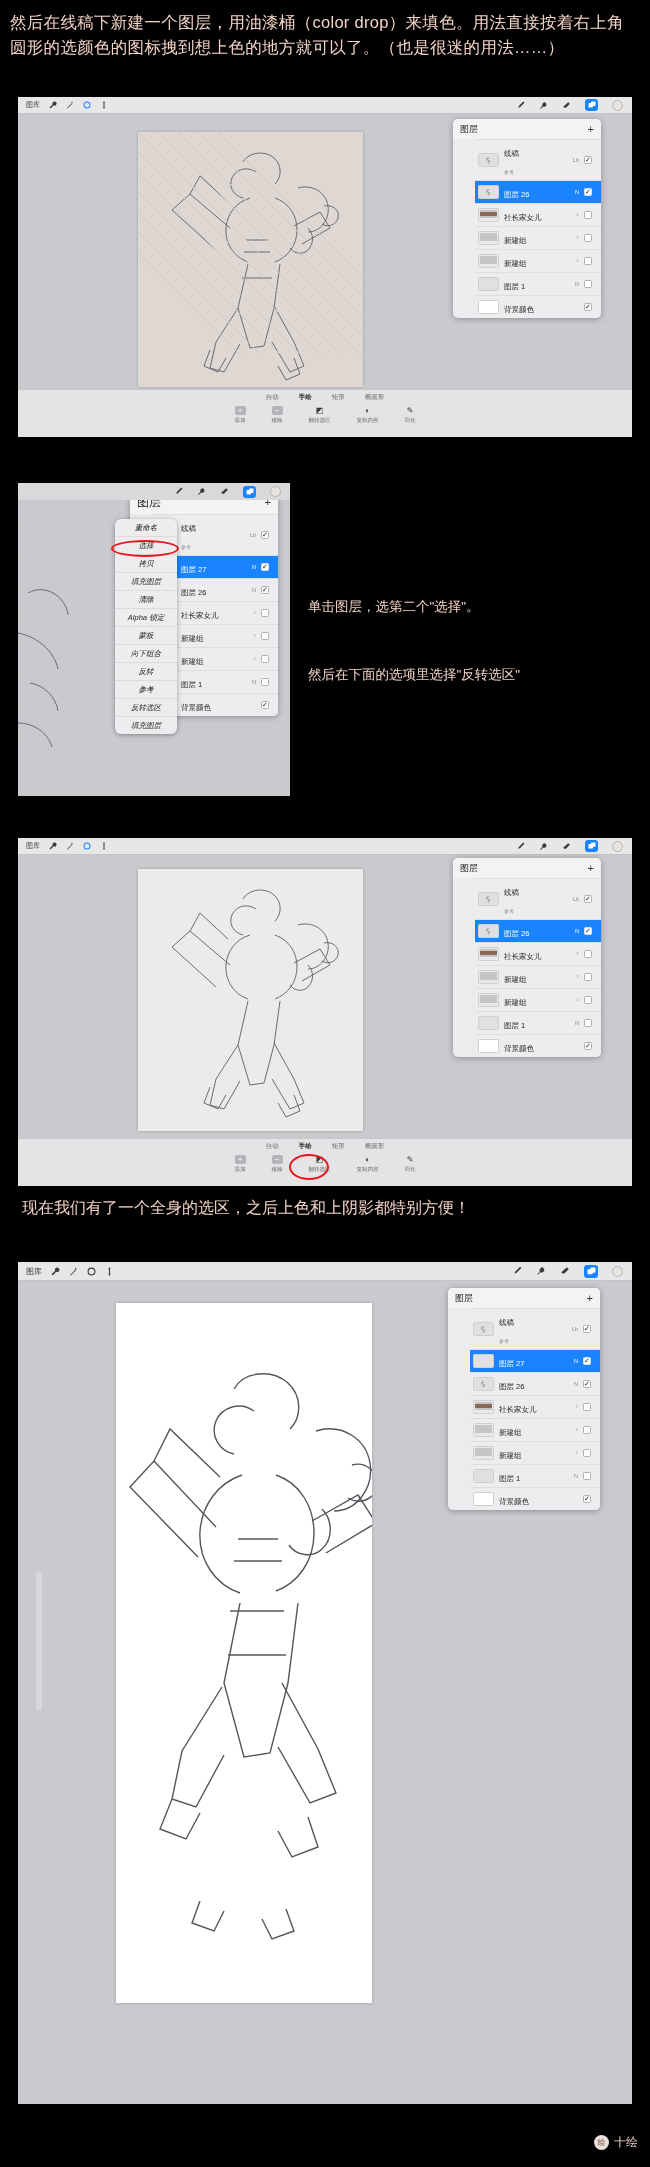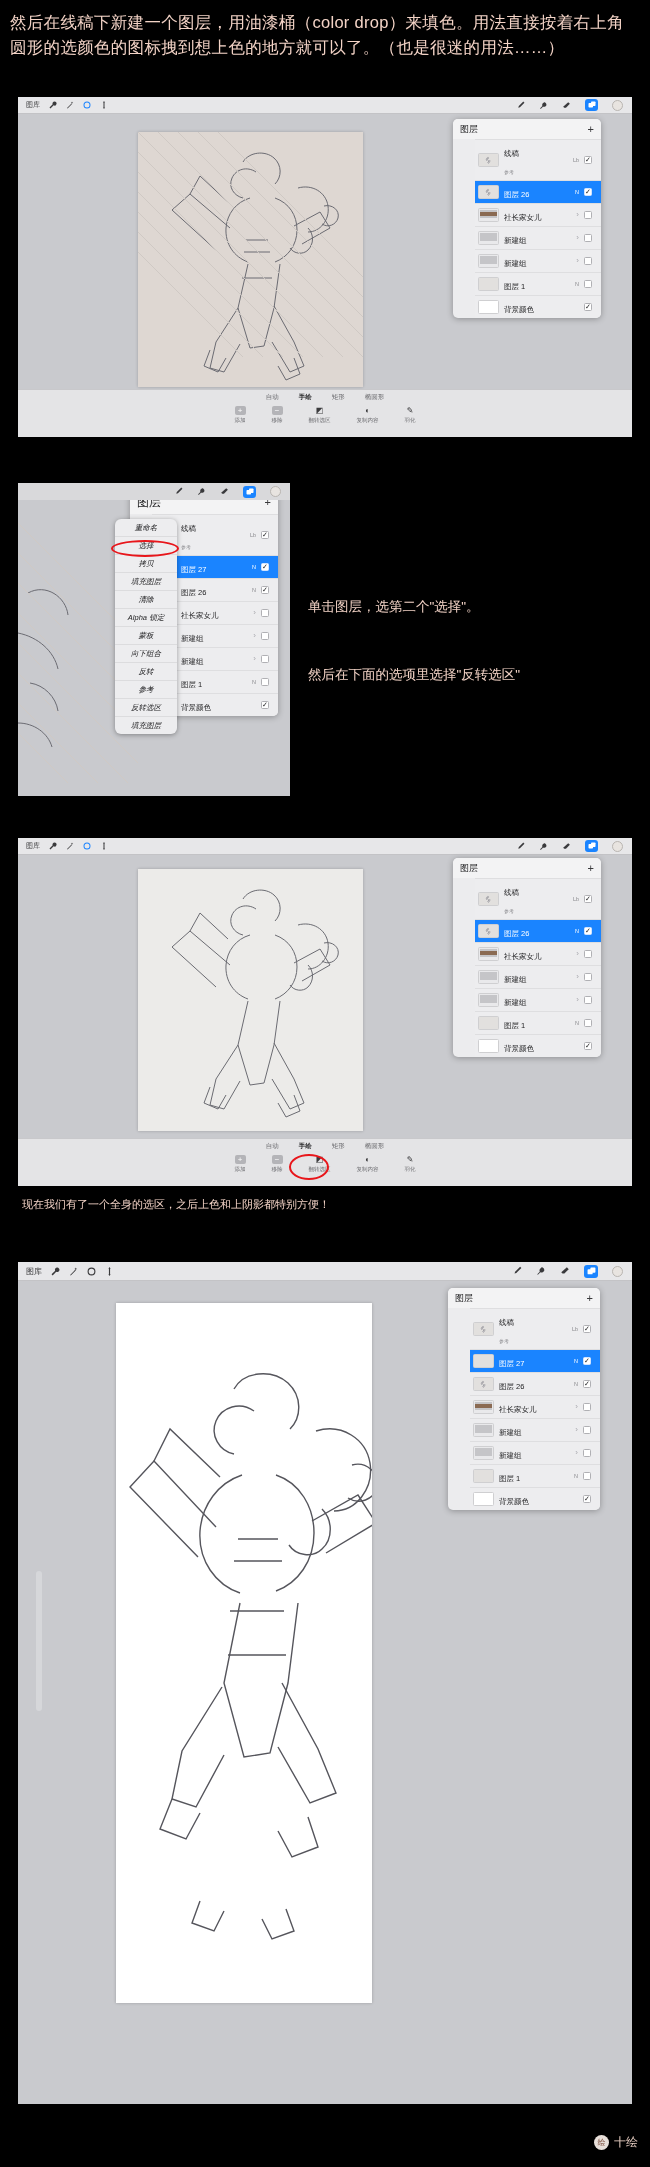--- a/index.html
+++ b/index.html
@@ -691,21 +691,21 @@
           <div class="lthumb white"></div>
           <span><span class="lname">背景颜色</span></span>
           <span class="lmeta">
             <span class="lcb on"></span>
           </span>
         </div>
       </div>
   </div>
 </div>
 
-<div class="side-note" style="left:22px; top:1196px; width:600px; font-size:11px;">
+<div class="side-note" style="left:22px; top:1196px; width:600px; font-size:16px;">
   <span>现在我们有了一个全身的选区，之后上色和上阴影都特别方便！</span>
 </div>
 
 <div class="shot" id="shot4" style="left:18px; top:1262px; width:614px; height:842px;">
   <div class="topbar" style="height:19px;">
     <div class="tb-left">
       <span class="tbtxt" style="font-size:8px">图库</span>
       <span class="ico">
           <svg width="9" height="9" viewBox="0 0 16 16">
             <path fill="currentColor" d="M11 1a4 4 0 00-3.6 5.7L1 13.1 2.9 15l6.4-6.4A4 4 0 1011 1z"></path>

